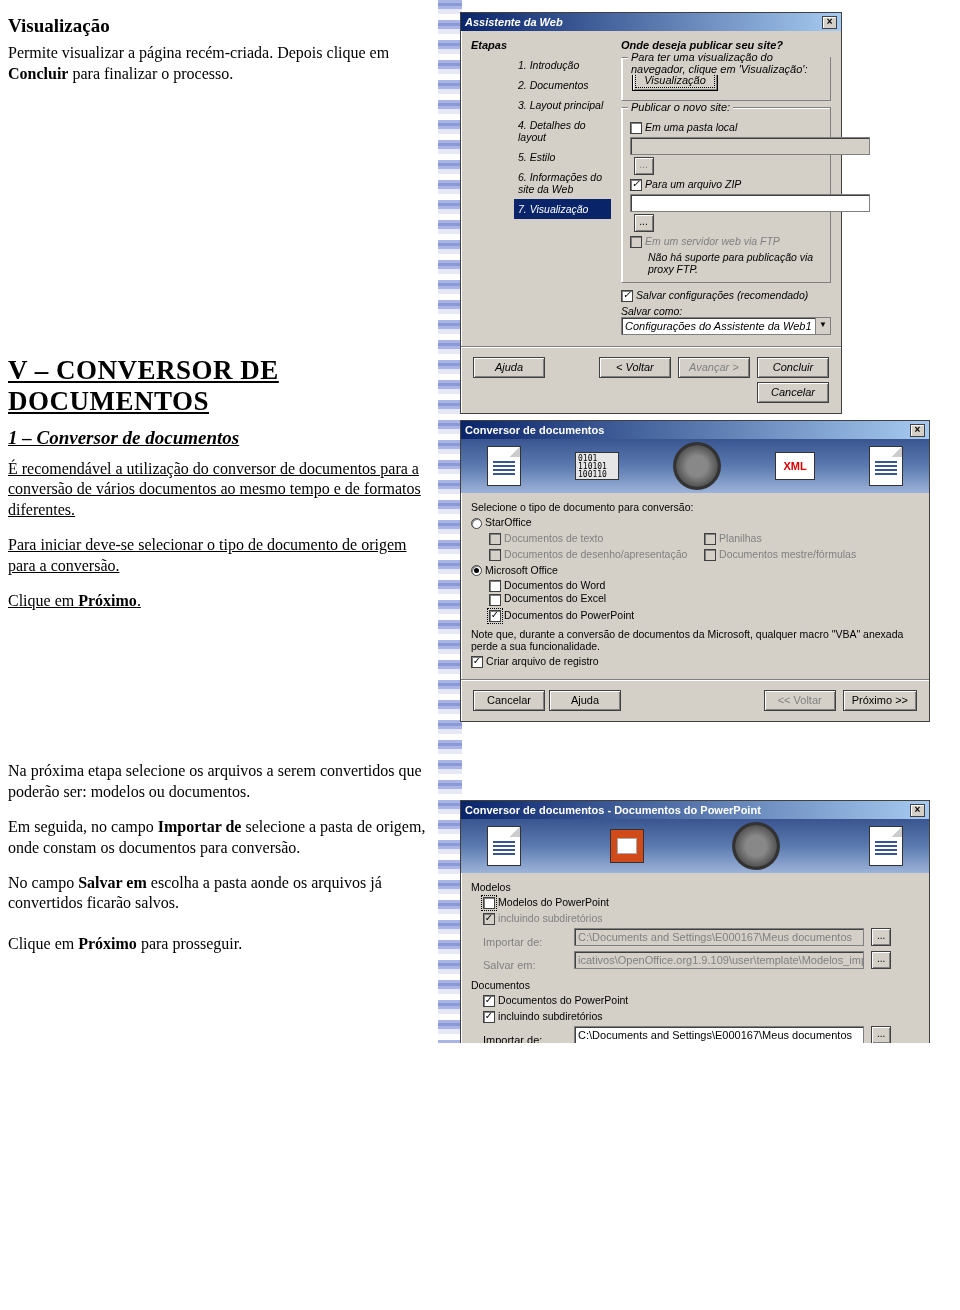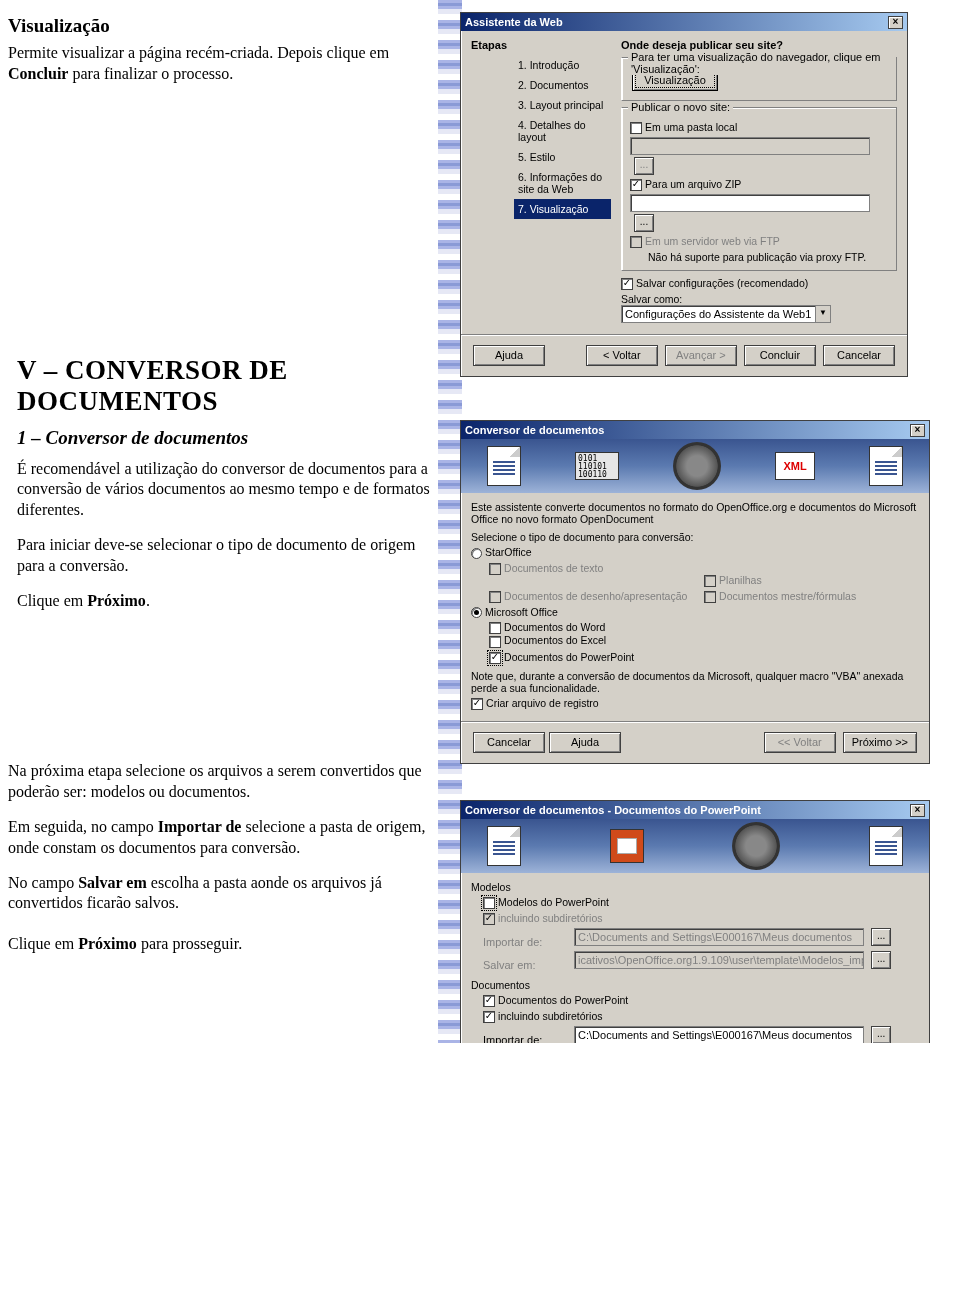--- a/index.html
+++ b/index.html
@@ -251,21 +251,21 @@
 <div class="page">
   <div class="stripe"></div>
 
   <div class="textcol" style="width:430px; padding-left:8px;">
     <h2 class="sec-title">Visualização</h2>
     <p>
       <span>Permite visualizar a página recém-criada. Depois clique em </span><span class="bold">Concluir</span><span> para finalizar o processo.</span>
     </p>
   </div>
 
-  <div class="dialog" style="left:460px; top:12px; width:448px;">
+  <div class="dialog" style="left:460px; top:12px; width:382px;font-style:italic;">
     <div class="titlebar">
       <span>Assistente da Web</span>
       <span class="closebtn">×</span>
     </div>
     <div class="dlg-body clearfix">
       <div class="col-left">
         <span class="label-bold">Etapas</span>
         <div class="step-list">
           <div>1. Introdução</div>
           <div>2. Documentos</div>
@@ -321,21 +321,21 @@
     </div>
     <div class="btnrow">
       <span style="float:left;" class="winbtn">Ajuda</span>
       <span class="winbtn">&lt; Voltar</span>
       <span class="winbtn disabled">Avançar &gt;</span>
       <span class="winbtn">Concluir</span>
       <span class="winbtn">Cancelar</span>
     </div>
   </div>
 
-  <div class="textcol" style="width:430px; padding-left:17px; margin-top:270px;">
+  <div class="textcol" style="width:430px; padding-left:8px; margin-top:270px;text-decoration:underline;">
     <h1 class="big-title">V – CONVERSOR DE DOCUMENTOS</h1>
     <h3 class="sub-title">1 – Conversor de documentos</h3>
     <p>É recomendável a utilização do conversor de documentos para a conversão de vários documentos ao mesmo tempo e de formatos diferentes.</p>
     <p>Para iniciar deve-se selecionar o tipo de documento de origem para a conversão.</p>
     <p>
       <span>Clique em </span><span class="bold">Próximo</span><span>.</span>
     </p>
   </div>
 
   <div class="dialog" style="left:460px; top:420px; width:470px;">
@@ -360,32 +360,31 @@
       <span class="doc-icon">
           <span class="lines">
             <span></span>
             <span></span>
             <span></span>
             <span></span>
           </span>
         </span>
     </div>
     <div class="dlg-body">
-      <div class="small" style="margin-bottom:6px;">Este assistente converte documentos no formato do OpenOffice.org e documentos do Microsoft Office no novo formato OpenDocument</div>
       <div class="small">Selecione o tipo de documento para conversão:</div>
       <div class="row">
         <span class="rd-box"></span>
         <span class="small">StarOffice</span>
       </div>
       <div class="row" style="padding-left:18px; display:flex;">
         <div style="width:50%;">
           <span class="cb-box disabled"></span>
           <span class="small disabled-text">Documentos de texto</span>
         </div>
-        <div style="width:50%;margin-top:12px;">
+        <div style="width:50%;">
           <span class="cb-box disabled"></span>
           <span class="small disabled-text">Planilhas</span>
         </div>
       </div>
       <div class="row" style="padding-left:18px; display:flex;">
         <div style="width:50%;">
           <span class="cb-box disabled"></span>
           <span class="small disabled-text">Documentos de desenho/apresentação</span>
         </div>
         <div style="width:50%;">

